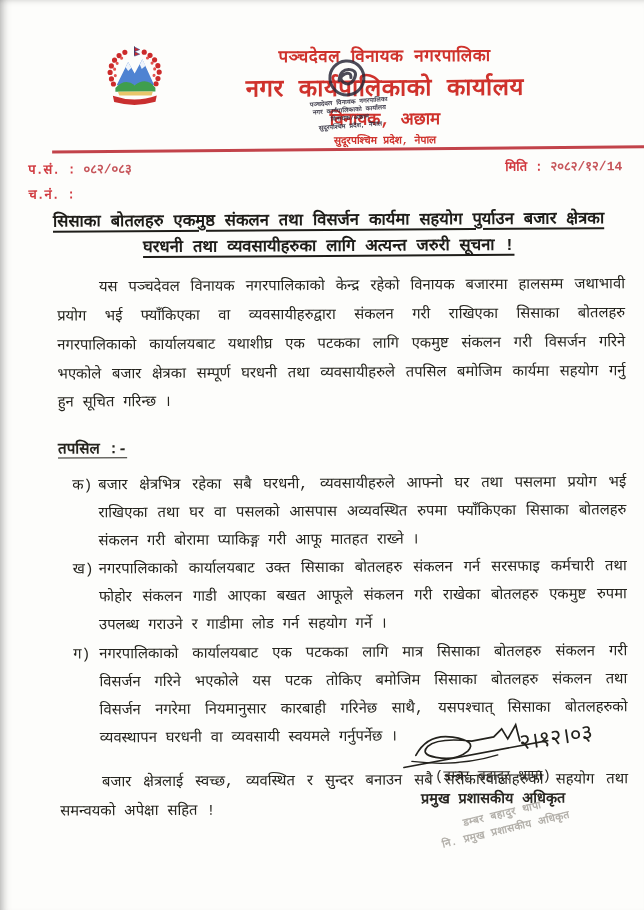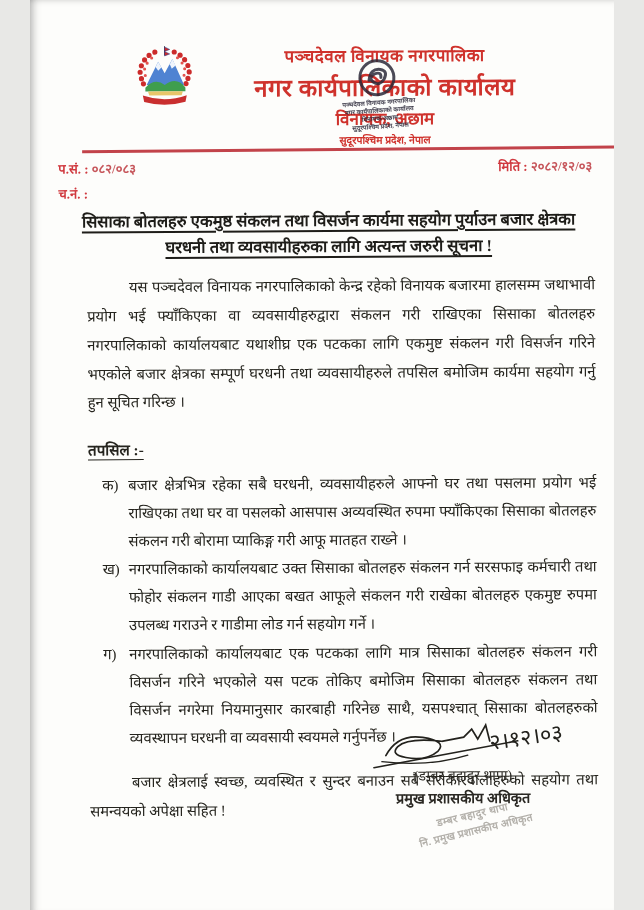--- a/index.html
+++ b/index.html
@@ -1,23 +1,23 @@
 <!DOCTYPE html>
 <html><head>
 <meta charset="utf-8">
 <style>
   * { margin: 0; padding: 0; box-sizing: border-box; }
   html, body { background: #e8e8e6; }
   .page {
     position: relative;
-    width: 584px; height: 910px;
+    width: 644px; height: 910px;
     margin: 0 auto;
     background: #fdfdfb;
     overflow: hidden;
-    font-family: Liberation Serif, serif;
+    font-family: Liberation Mono, monospace;
     color: #25241f;
     box-shadow: inset 10px 0 8px -8px rgba(70,70,70,.45), inset 0 6px 6px -6px rgba(120,120,120,.35);
   }
   .content { position: absolute; inset: 0; transform: rotate(-0.35deg); }
 
   
   .header { position: relative; height: 150px; }
   .emblem { position: absolute; left: 104px; top: 44px; width: 66px; height: 62px; }
   .head-text { position: absolute; left: 170px; right: 40px; top: 44px; text-align: center; color: #cf322c; }
   .h1 { font-size: 17px; font-weight: bold; letter-spacing: .5px; }
@@ -144,21 +144,21 @@
     <div class="rule"></div>
 
     <div class="meta">
       <div class="row1">
         <span>
           <span class="lbl">प.सं. :</span>
           <span class="val">०८२/०८३</span>
         </span>
         <span>
           <span class="lbl">मिति :</span>
-          <span class="val">२०८२/१२/०३</span>
+          <span class="val">२०८२/१२/14</span>
         </span>
       </div>
       <div class="row2">
         <span class="lbl">च.नं. :</span>
         <span class="val"></span>
       </div>
     </div>
 
     <div class="subject">
       <div><span class="u">सिसाका बोतलहरु एकमुष्ठ संकलन तथा विसर्जन कार्यमा सहयोग पुर्याउन बजार क्षेत्रका</span></div>

